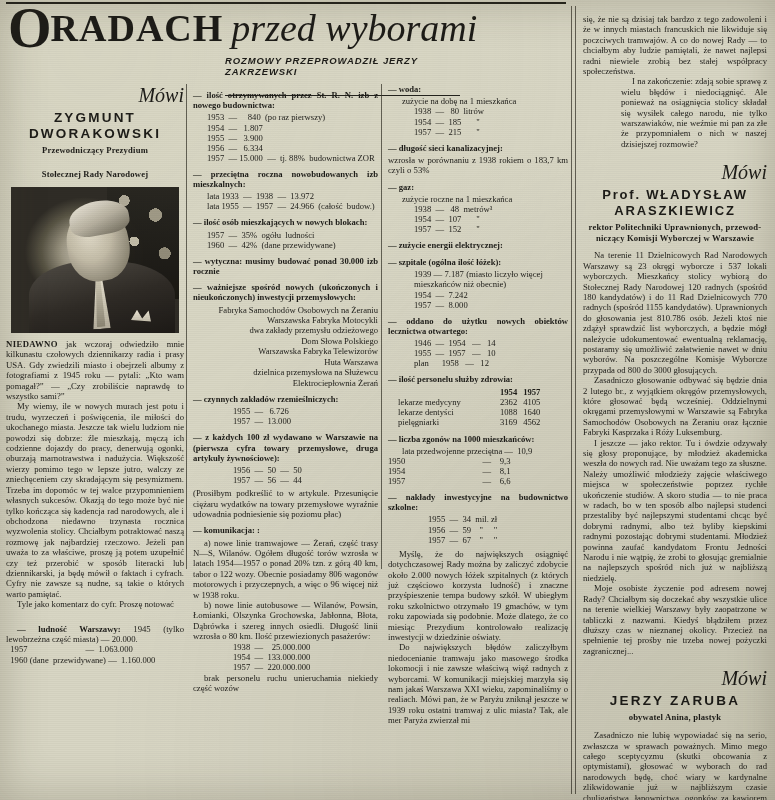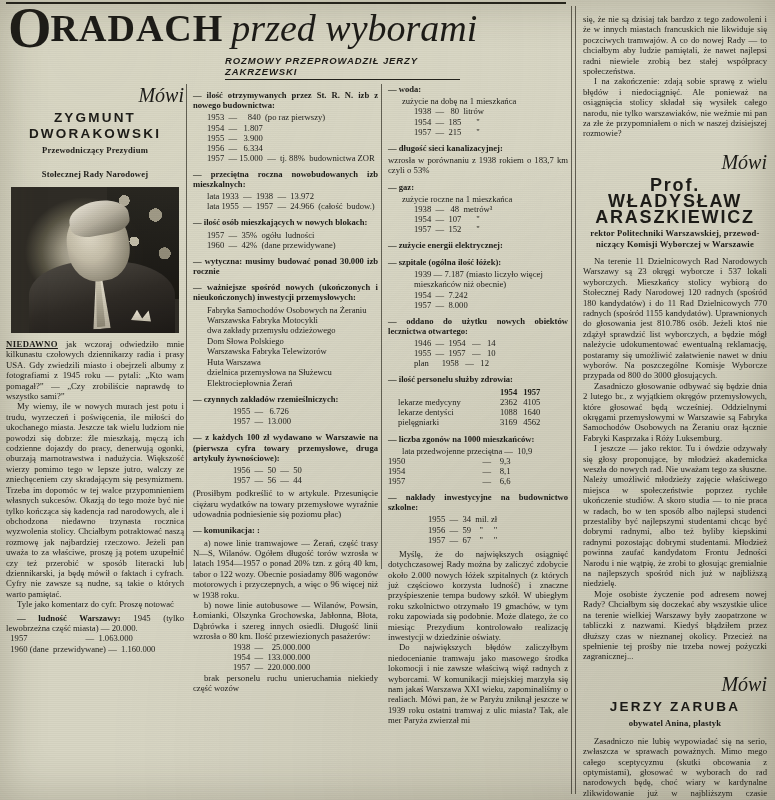--- a/index.html
+++ b/index.html
@@ -84,21 +84,21 @@
   .byline {
     position: absolute;
     left: 225px;
     top: 55px;
     font-family: "Liberation Sans", "DejaVu Sans", sans-serif;
     font-style: italic;
     font-weight: 700;
     font-size: 9.5px;
     letter-spacing: .9px;
     border-bottom: 1.5px solid #23221c;
-    padding-bottom: 2px;
+    padding-bottom: 18px;
   }
 
   
   .col {
     position: absolute;
     box-sizing: border-box;
   }
   .vrule {
     position: absolute;
     width: 1px;
@@ -119,21 +119,21 @@
   .speaker {
     text-align: center;
     font-family: "Liberation Sans", "DejaVu Sans", sans-serif;
     font-weight: 700;
     font-size: 13.5px;
     letter-spacing: 2.2px;
     margin: 0;
     line-height: 16px;
   }
   .speaker.two {
-    font-size: 18px;
+    font-size: 13px;
     letter-spacing: 1.8px;
   }
   .role {
     text-align: center;
     font-family: "Liberation Serif", "DejaVu Serif", serif;
     font-weight: 700;
     font-size: 8.6px;
     line-height: 11px;
     margin: 3px 0 0 0;
     letter-spacing: .2px;
@@ -141,21 +141,21 @@
   .body {
     font-size: 8.7px;
     line-height: 10.4px;
     text-align: justify;
     margin: 0;
     letter-spacing: 0px;
     hyphens: auto;
   }
   .body + .body { text-indent: 11px; }
   .body b, .body strong { font-weight: 700; }
-  .lead-caps { font-weight: 700; letter-spacing: .4px; text-decoration: underline; }
+  .lead-caps { font-weight: 700; letter-spacing: .4px; }
 
   
   .photo {
     position: relative;
     width: 168px;
     height: 146px;
     margin: 7px auto 6px auto;
     background:
       radial-gradient(ellipse 60px 54px at 44% 44%, #cfcabb 0%, #9e9886 38%, #5c5849 72%, #33302a 100%),
       linear-gradient(140deg, #4a4740 0%, #2c2a25 45%, #56524a 100%);
@@ -230,21 +230,21 @@
   }
   .rows { margin: 0 0 1px 0; padding: 0; list-style: none; }
   .rows li {
     font-size: 8.6px;
     line-height: 10.1px;
     white-space: pre;
     padding-left: 14px;
   }
   .rows.ind2 li { padding-left: 40px; }
   .rows.ind3 li { padding-left: 26px; }
-  .plain-list { margin: 0; padding: 0 0 0 14px; list-style: none; }
+  .plain-list { margin: 0; padding: 0 0 0 14px; list-style: none; text-align: right; }
   .plain-list li { font-size: 8.6px; line-height: 10.4px; }
 
   table.mini {
     border-collapse: collapse;
     margin: 1px 0 2px 10px;
     font-size: 8.6px;
   }
   table.mini th, table.mini td {
     padding: 0 6px 0 0;
     line-height: 10.2px;
@@ -283,21 +283,21 @@
       <div class="tie"></div>
       <div class="pocket"></div>
       <div class="head"></div>
       <div class="hair"></div>
     </div>
 
     <p class="body"><span class="lead-caps">NIEDAWNO</span> <span>jak wczoraj odwiedziło mnie kilkunastu czołowych dziennikarzy radia i prasy USA. Gdy zwiedzili miasto i obejrzeli albumy z fotografiami z 1945 roku — pytali: „Kto wam pomagał?” — „Czy zrobiliście naprawdę to wszystko sami?”</span></p>
     <p class="body">My wiemy, ile w nowych murach jest potu i trudu, wyrzeczeń i poświęcenia, ile miłości do ukochanego miasta. Jeszcze tak wielu ludziom nie powodzi się dobrze: źle mieszkają, męczą ich codzienne dojazdy do pracy, denerwują ogonki, oburzają marnotrawstwa i nadużycia. Większość wierzy pomimo tego w lepsze jutro, walczy ze zniechęceniem czy skradającym się pesymizmem. Trzeba im dopomóc w tej walce przypomnieniem własnych sukcesów. Okazją do tego może być nie tylko kończąca się kadencja rad narodowych, ale i obchodzona niedawno trzynasta rocznica wyzwolenia stolicy. Chciałbym potraktować naszą rozmowę jak najbardziej rzeczowo. Jeżeli pan uważa to za właściwe, proszę ją potem uzupełnić czy też przerobić w sposób literacki lub dziennikarski, ja będę mówił o faktach i cyfrach. Cyfry nie zawsze są nudne, są takie o których warto pamiętać.</p>
     <p class="body">Tyle jako komentarz do cyfr. Proszę notować</p>
 
-    <p class="body" style="text-indent:11px; margin-top:3px;"><b>— ludność Warszawy:</b> <span>1945 (tylko lewobrzeżna część miasta) — 20.000.</span></p>
+    <p class="body" style="text-indent:11px; margin-top:14px;"><b>— ludność Warszawy:</b> <span>1945 (tylko lewobrzeżna część miasta) — 20.000.</span></p>
     <div class="dot-row">  1957                           —  1.063.000</div>
     <div class="dot-row">  1960 (dane  przewidywane) —  1.160.000</div>
   </div>
 
   <div class="vrule" style="left:186px; top:84px; height:485px;"></div>
 
   <div class="col" style="left:193px; top:84px; width:185px;">
 
     <div class="stat-head">— ilość otrzymywanych przez St. R. N. izb z nowego budownictwa:</div>
     <ul class="rows">
@@ -442,26 +442,26 @@
     </ul>
 
     <p class="body" style="text-indent:11px; margin-top:4px;">Myślę, że do największych osiągnięć dotychczasowej Rady można by zaliczyć zdobycie około 2.000 nowych łóżek szpitalnych (z których już częściowo korzysta ludność) i znaczne przyśpieszenie tempa budowy szkół. W ubiegłym roku szkolnictwo otrzymało 19 gmachów, w tym roku zapowiada się podobnie. Może dlatego, że co miesiąc Prezydium kontrolowało realizację inwestycji w dziedzinie oświaty.</p>
     <p class="body" style="text-indent:11px;">Do największych błędów zaliczyłbym niedocenianie tramwaju jako masowego środka lokomocji i nie zawsze właściwą więź radnych z wyborcami. W komunikacji miejskiej marzyła się nam jakaś Warszawa XXI wieku, zapominaliśmy o realiach. Mówi pan, że w Paryżu zniknął jeszcze w 1939 roku ostatni tramwaj z ulic miasta? Tak, ale mer Paryża zwierzał mi</p>
   </div>
 
   <div class="vrule dbl" style="left:571px; top:6px; height:788px;"></div>
 
   <div class="col" style="left:583px; top:14px; width:184px;">
     <p class="body">się, że nie są dzisiaj tak bardzo z tego zadowoleni i że w innych miastach francuskich nie likwiduje się poczciwych tramwajów. A co do nowej Rady — to chciałbym aby ludzie pamiętali, że nawet najlepsi radni niewiele zrobią bez stałej współpracy społeczeństwa.</p>
-    <p class="body" style="text-indent:11px;">I na zakończenie: zdają sobie sprawę z wielu błędów i niedociągnięć. Ale ponieważ na osiągnięcia stolicy składał się wysiłek całego narodu, nie tylko warszawiaków, nie weźmie mi pan za złe że przypomniałem o nich w naszej dzisiejszej rozmowie?</p>
+    <p class="body" style="text-indent:11px;margin-left:38px;">I na zakończenie: zdają sobie sprawę z wielu błędów i niedociągnięć. Ale ponieważ na osiągnięcia stolicy składał się wysiłek całego narodu, nie tylko warszawiaków, nie weźmie mi pan za złe że przypomniałem o nich w naszej dzisiejszej rozmowie?</p>
 
     <div class="kicker" style="margin-top:12px;">Mówi</div>
     <div class="speaker two">Prof. WŁADYSŁAW</div>
     <div class="speaker two">ARASZKIEWICZ</div>
-    <div class="role">rektor Politechniki Warszawskiej, przewod-</div>
+    <div class="role">rektor Politechniki Uprawnionych, przewod-</div>
     <div class="role" style="margin-top:0">niczący Komisji Wyborczej w Warszawie</div>
 
     <p class="body" style="margin-top:6px; text-indent:11px;">Na terenie 11 Dzielnicowych Rad Narodowych Warszawy są 23 okręgi wyborcze i 537 lokali wyborczych. Mieszkańcy stolicy wybiorą do Stołecznej Rady Narodowej 120 radnych (spośród 180 kandydatów) i do 11 Rad Dzielnicowych 770 radnych (spośród 1155 kandydatów). Uprawnionych do głosowania jest 810.786 osób. Jeżeli ktoś nie zdążył sprawdzić list wyborczych, a będzie mógł należycie udokumentować ewentualną reklamację, postaramy się umożliwić załatwienie nawet w dniu wyborów. Na poszczególne Komisje Wyborcze przypada od 800 do 3000 głosujących.</p>
     <p class="body" style="text-indent:11px;">Zasadniczo głosowanie odbywać się będzie dnia 2 lutego br., z wyjątkiem okręgów przemysłowych, które głosować będą wcześniej. Oddzielnymi okręgami przemysłowymi w Warszawie są Fabryka Samochodów Osobowych na Żeraniu oraz łącznie Fabryki Kasprzaka i Róży Luksemburg.</p>
     <p class="body" style="text-indent:11px;">I jeszcze — jako rektor. Tu i ówdzie odzywały się głosy proponujące, by młodzież akademicka weszła do nowych rad. Nie uważam tego za słuszne. Należy umożliwić młodzieży zajęcie właściwego miejsca w społeczeństwie poprzez rychłe ukończenie studiów. A skoro studia — to nie praca w radach, bo w ten sposób albo najlepsi studenci przestaliby być najlepszymi studentami chcąc być dobrymi radnymi, albo też byliby kiepskimi radnymi pozostając dobrymi studentami. Młodzież powinna zaufać kandydatom Frontu Jedności Narodu i nie wątpię, że zrobi to głosując gremialnie na najlepszych spośród nich już w najbliższą niedzielę.</p>
     <p class="body" style="text-indent:11px;">Moje osobiste życzenie pod adresem nowej Rady? Chciałbym się doczekać aby wszystkie ulice na terenie wielkiej Warszawy były zaopatrzone w tabliczki z nazwami. Kiedyś błądziłem przez dłuższy czas w nieznanej okolicy. Przecież na spełnienie tej prośby nie trzeba nowej pożyczki zagranicznej...</p>
 
     <div class="kicker" style="margin-top:11px;">Mówi</div>
     <div class="speaker">JERZY ZARUBA</div>
     <div class="role">obywatel Anina, plastyk</div>

